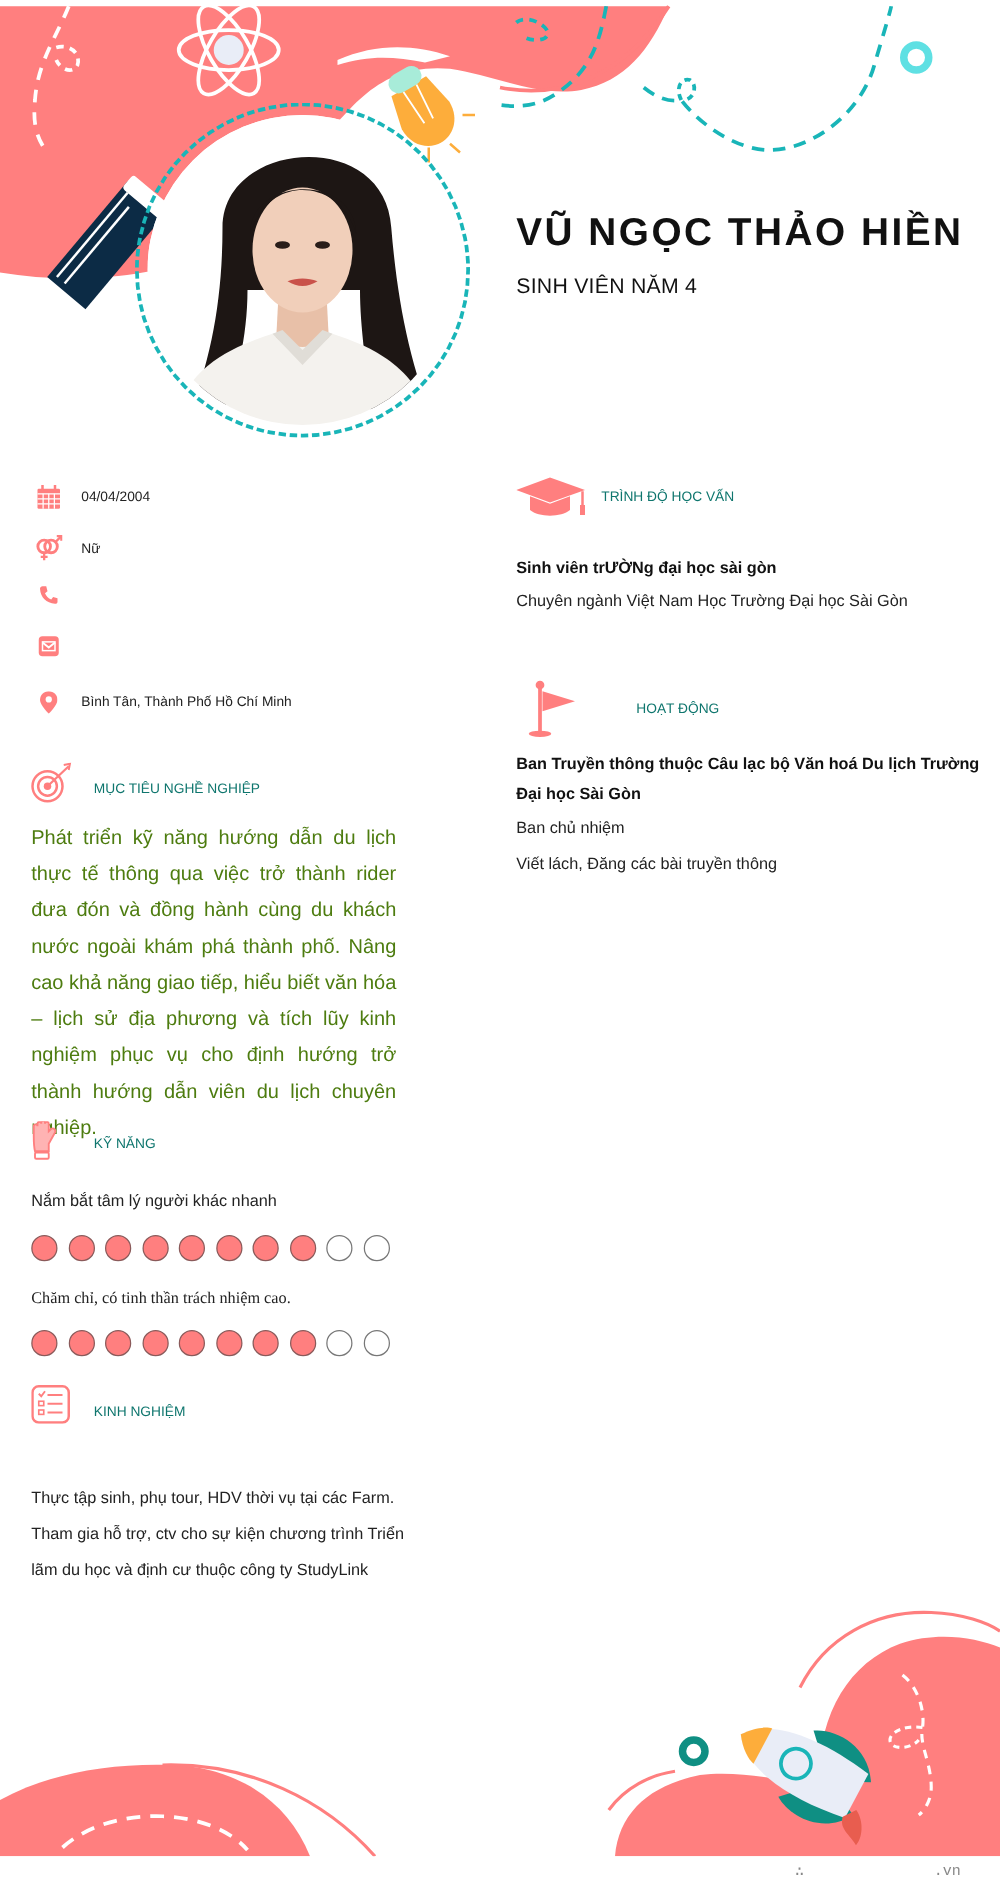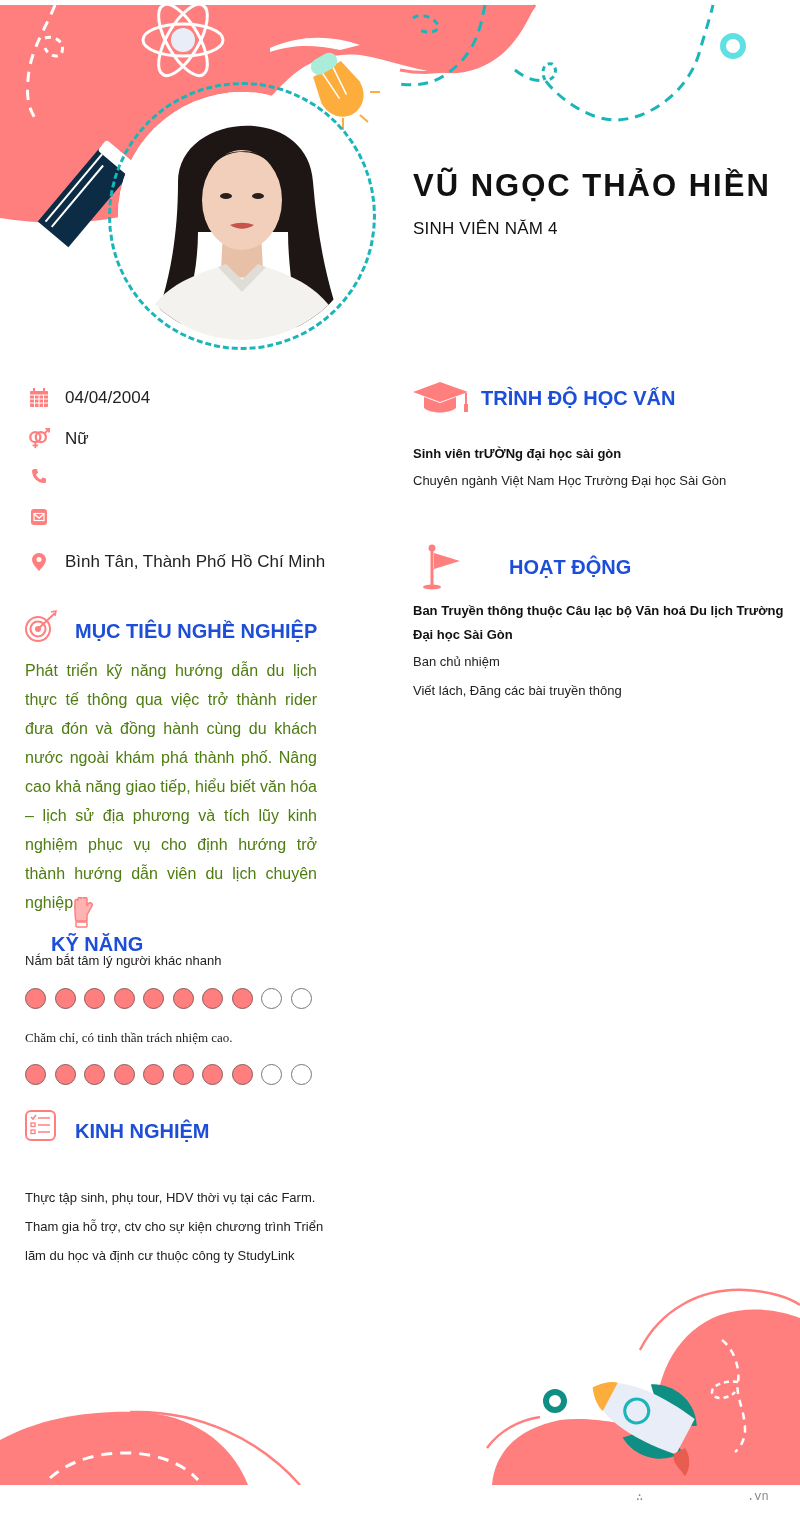--- a/index.html
+++ b/index.html
@@ -22,25 +22,25 @@
     position: absolute; left: 413px; top: 168px; font-size: 31px; font-weight: 700;
     letter-spacing: 2px; color: #111;
   }
   .role {
     position: absolute; left: 413px; top: 219px; font-size: 17px; color: #111; letter-spacing: 0.2px;
   }
 
   
   .contact-row { position: absolute; left: 28px; height: 22px; display: flex; align-items: center; }
   .contact-row .ic { width: 22px; height: 22px; display: flex; align-items: center; justify-content: center; }
-  .contact-row .txt { position: absolute; left: 37px; font-size: 17px; color: #222; white-space: nowrap; }
+  .contact-row .txt { position: absolute; left: 37px; font-size: 11px; color: #222; white-space: nowrap; }
 
   
   .sec-head { position: absolute; display: flex; align-items: center; }
-  .sec-title { font-size: 20px; font-weight: 700; color: #1d4ed8; white-space: nowrap; }
+  .sec-title { font-size: 11px; font-weight: 400; color: #0f766e; white-space: nowrap; }
 
   .para {
     position: absolute; font-size: 16px; color: #4d7c0f; line-height: 29px; text-align: justify;
   }
   .line { position: absolute; font-size: 13px; color: #222; white-space: nowrap; }
   .line.bold { font-weight: 700; color: #111; }
 
   .dots { position: absolute; left: 25px; display: flex; gap: 8.5px; }
   .dot { width: 21px; height: 21px; border-radius: 50%; border: 1.5px solid #777; background: #fff; }
   .dot.on { background: #ff7f7f; border-color: #8a5a5a; }
@@ -183,21 +183,21 @@
         <circle cx="14" cy="19" r="7.5" fill="none" stroke="#ff7f7f" stroke-width="2"></circle>
         <circle cx="14" cy="19" r="3" fill="#ff7f7f"></circle>
         <line x1="14" y1="19" x2="31" y2="3" stroke="#ff7f7f" stroke-width="1.8"></line>
         <path d="M27 2 L32 1 L31 6" fill="none" stroke="#ff7f7f" stroke-width="1.5"></path>
       </svg>
   </span>
   <span class="sec-title" style="margin-left:17px; margin-top:8px;">MỤC TIÊU NGHỀ NGHIỆP</span>
 </div>
 <div class="para" style="left:25px; top:656px; width:292px;">Phát triển kỹ năng hướng dẫn du lịch thực tế thông qua việc trở thành rider đưa đón và đồng hành cùng du khách nước ngoài khám phá thành phố. Nâng cao khả năng giao tiếp, hiểu biết văn hóa – lịch sử địa phương và tích lũy kinh nghiệm phục vụ cho định hướng trở thành hướng dẫn viên du lịch chuyên nghiệp.</div>
 
-<div class="sec-head" style="left:24px; top:897px;flex-direction:column;">
+<div class="sec-head" style="left:24px; top:897px;">
   <span style="width:24px;height:32px;display:inline-block;">
     <svg width="24" height="32" viewBox="0 0 24 32">
         <path d="M3 12 L3 4 C3 2 6 2 6 4 L6 2 C6 0 9 0 9 2 L9 1 C9 -1 12 -1 12 1 L12 2 C12 0 15 0 15 2 L15 8 L17 6 C19 5 21 7 20 9 L15 18 L15 24 L4 24 C3 20 3 16 3 12 Z" fill="#ffb3b3" stroke="#ff7f7f" stroke-width="1.5"></path>
         <rect x="4" y="25" width="11" height="5" rx="1" fill="none" stroke="#ff7f7f" stroke-width="1.5"></rect>
       </svg>
   </span>
   <span class="sec-title" style="margin-left:27px; margin-top:4px;">KỸ NĂNG</span>
 </div>
 <div class="line" style="left:25px; top:953px;">Nắm bắt tâm lý người khác nhanh</div>
 <div class="dots" style="top:988px;">

